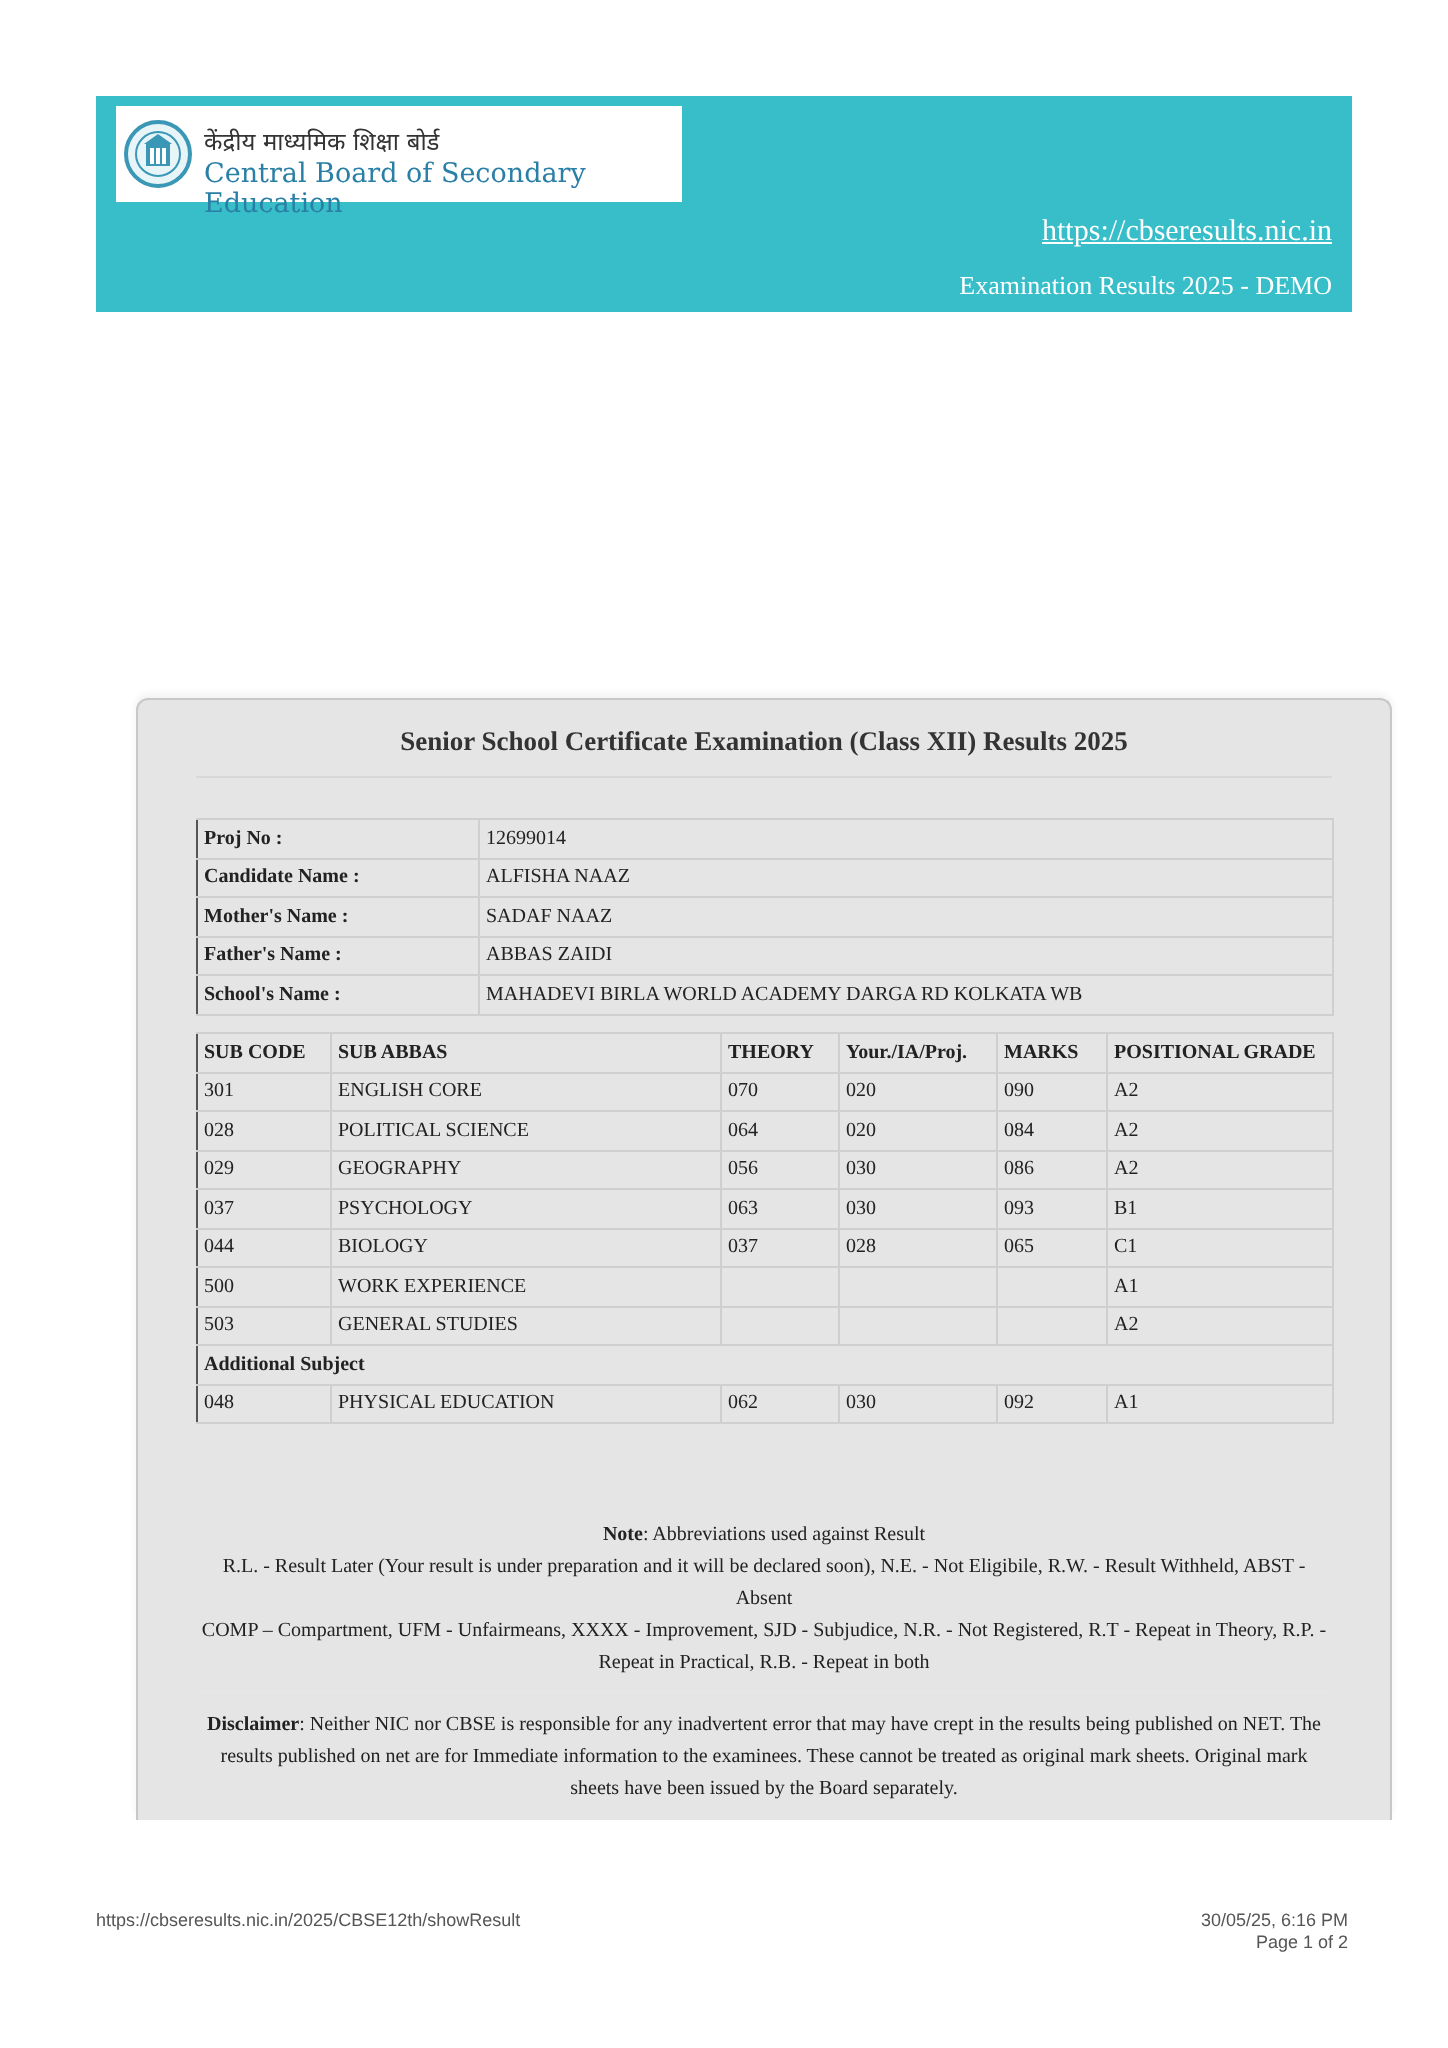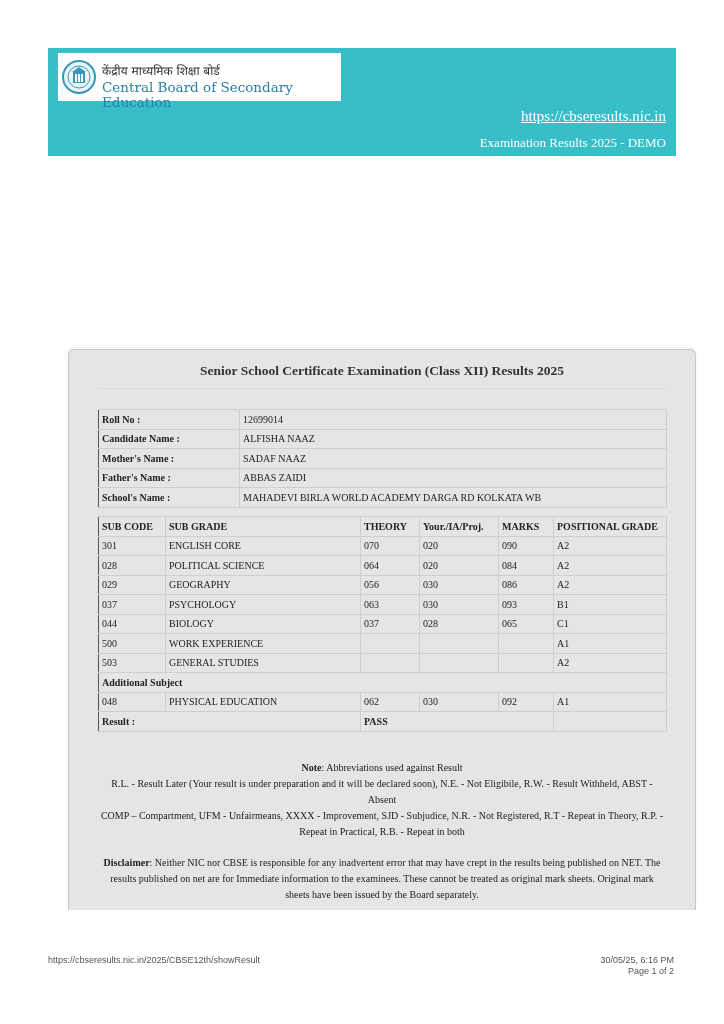--- a/index.html
+++ b/index.html
@@ -91,21 +91,21 @@
   <div class="exam-sub">Examination Results 2025 - DEMO</div>
 </div>
 
 <div class="card">
   <div class="card-title">Senior School Certificate Examination (Class XII) Results 2025</div>
   <div class="title-rule"></div>
 
   <table class="info">
     <tbody id="info-body">
         <tr>
-          <td class="lbl">Roll No :</td>
+          <td class="lbl">Proj No :</td>
                   <td>12699014</td>
         </tr>
         <tr>
           <td class="lbl">Candidate Name :</td>
                   <td>ALFISHA NAAZ</td>
         </tr>
         <tr>
           <td class="lbl">Mother's Name :</td>
                   <td>SADAF NAAZ</td>
         </tr>
@@ -117,21 +117,21 @@
           <td class="lbl">School's Name :</td>
                   <td>MAHADEVI BIRLA WORLD ACADEMY DARGA RD KOLKATA WB</td>
         </tr>
       </tbody>
   </table>
 
   <table class="marks">
     <thead>
         <tr id="marks-head">
           <th style="width: 60px;">SUB CODE</th>
-          <th style="width: 188px;">SUB GRADE</th>
+          <th style="width: 188px;">SUB ABBAS</th>
           <th style="width: 52px;">THEORY</th>
           <th style="width: 72px;">Your./IA/Proj.</th>
           <th style="width: 48px;">MARKS</th>
           <th>POSITIONAL GRADE</th>
         </tr>
       </thead>
     <tbody id="marks-body">
         <tr>
           <td>301</td>
           <td>ENGLISH CORE</td>
@@ -191,25 +191,20 @@
         <tr>
           <td colspan="6" class="bold">Additional Subject</td>
         </tr>
         <tr>
           <td>048</td>
           <td>PHYSICAL EDUCATION</td>
           <td>062</td>
           <td>030</td>
           <td>092</td>
           <td>A1</td>
-        </tr>
-        <tr>
-          <td colspan="2" class="bold">Result :</td>
-                   <td colspan="3" class="bold">PASS</td>
-                   <td></td>
         </tr>
       </tbody>
   </table>
 
   <div class="note">
     <div><b>Note</b><span>: Abbreviations used against Result</span></div>
     <div style="font-weight:normal">R.L. - Result Later (Your result is under preparation and it will be declared soon), N.E. - Not Eligibile, R.W. - Result Withheld, ABST - Absent</div>
     <div style="font-weight: normal;">COMP – Compartment, UFM - Unfairmeans, XXXX - Improvement, SJD - Subjudice, N.R. - Not Registered, R.T - Repeat in Theory, R.P. - Repeat in Practical, R.B. - Repeat in both</div>
   </div>
   <div class="note-rule"></div>

